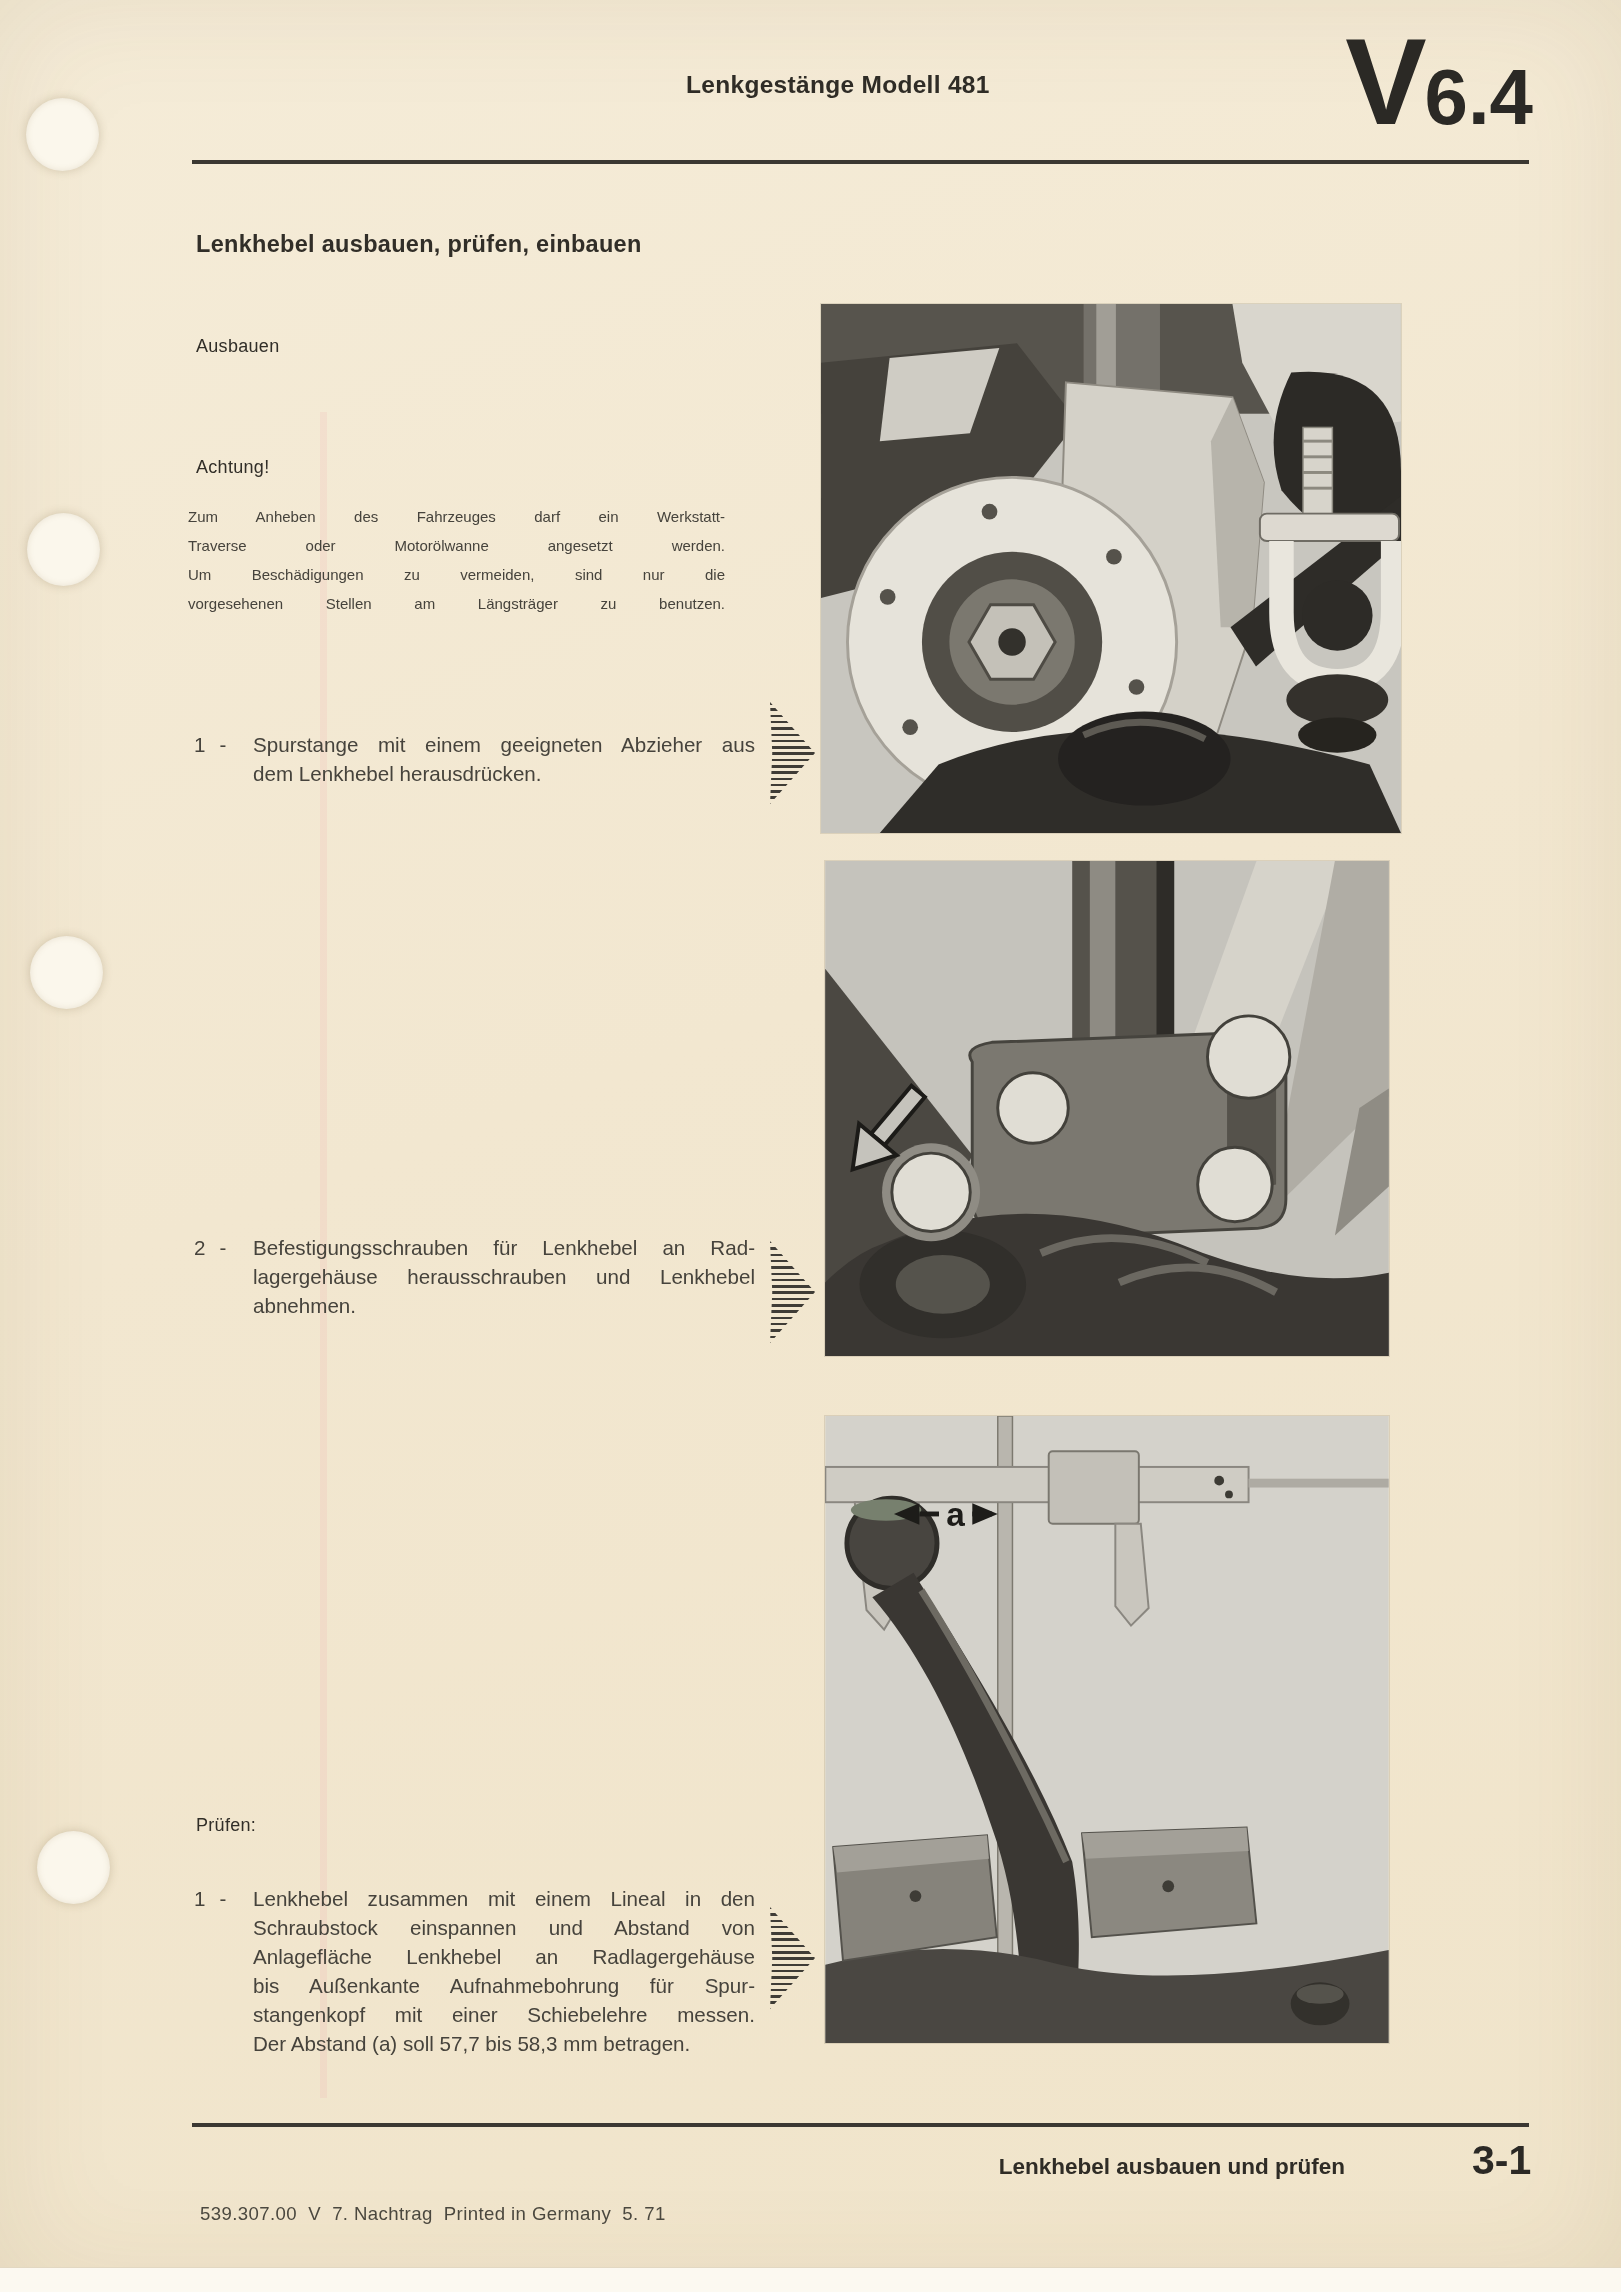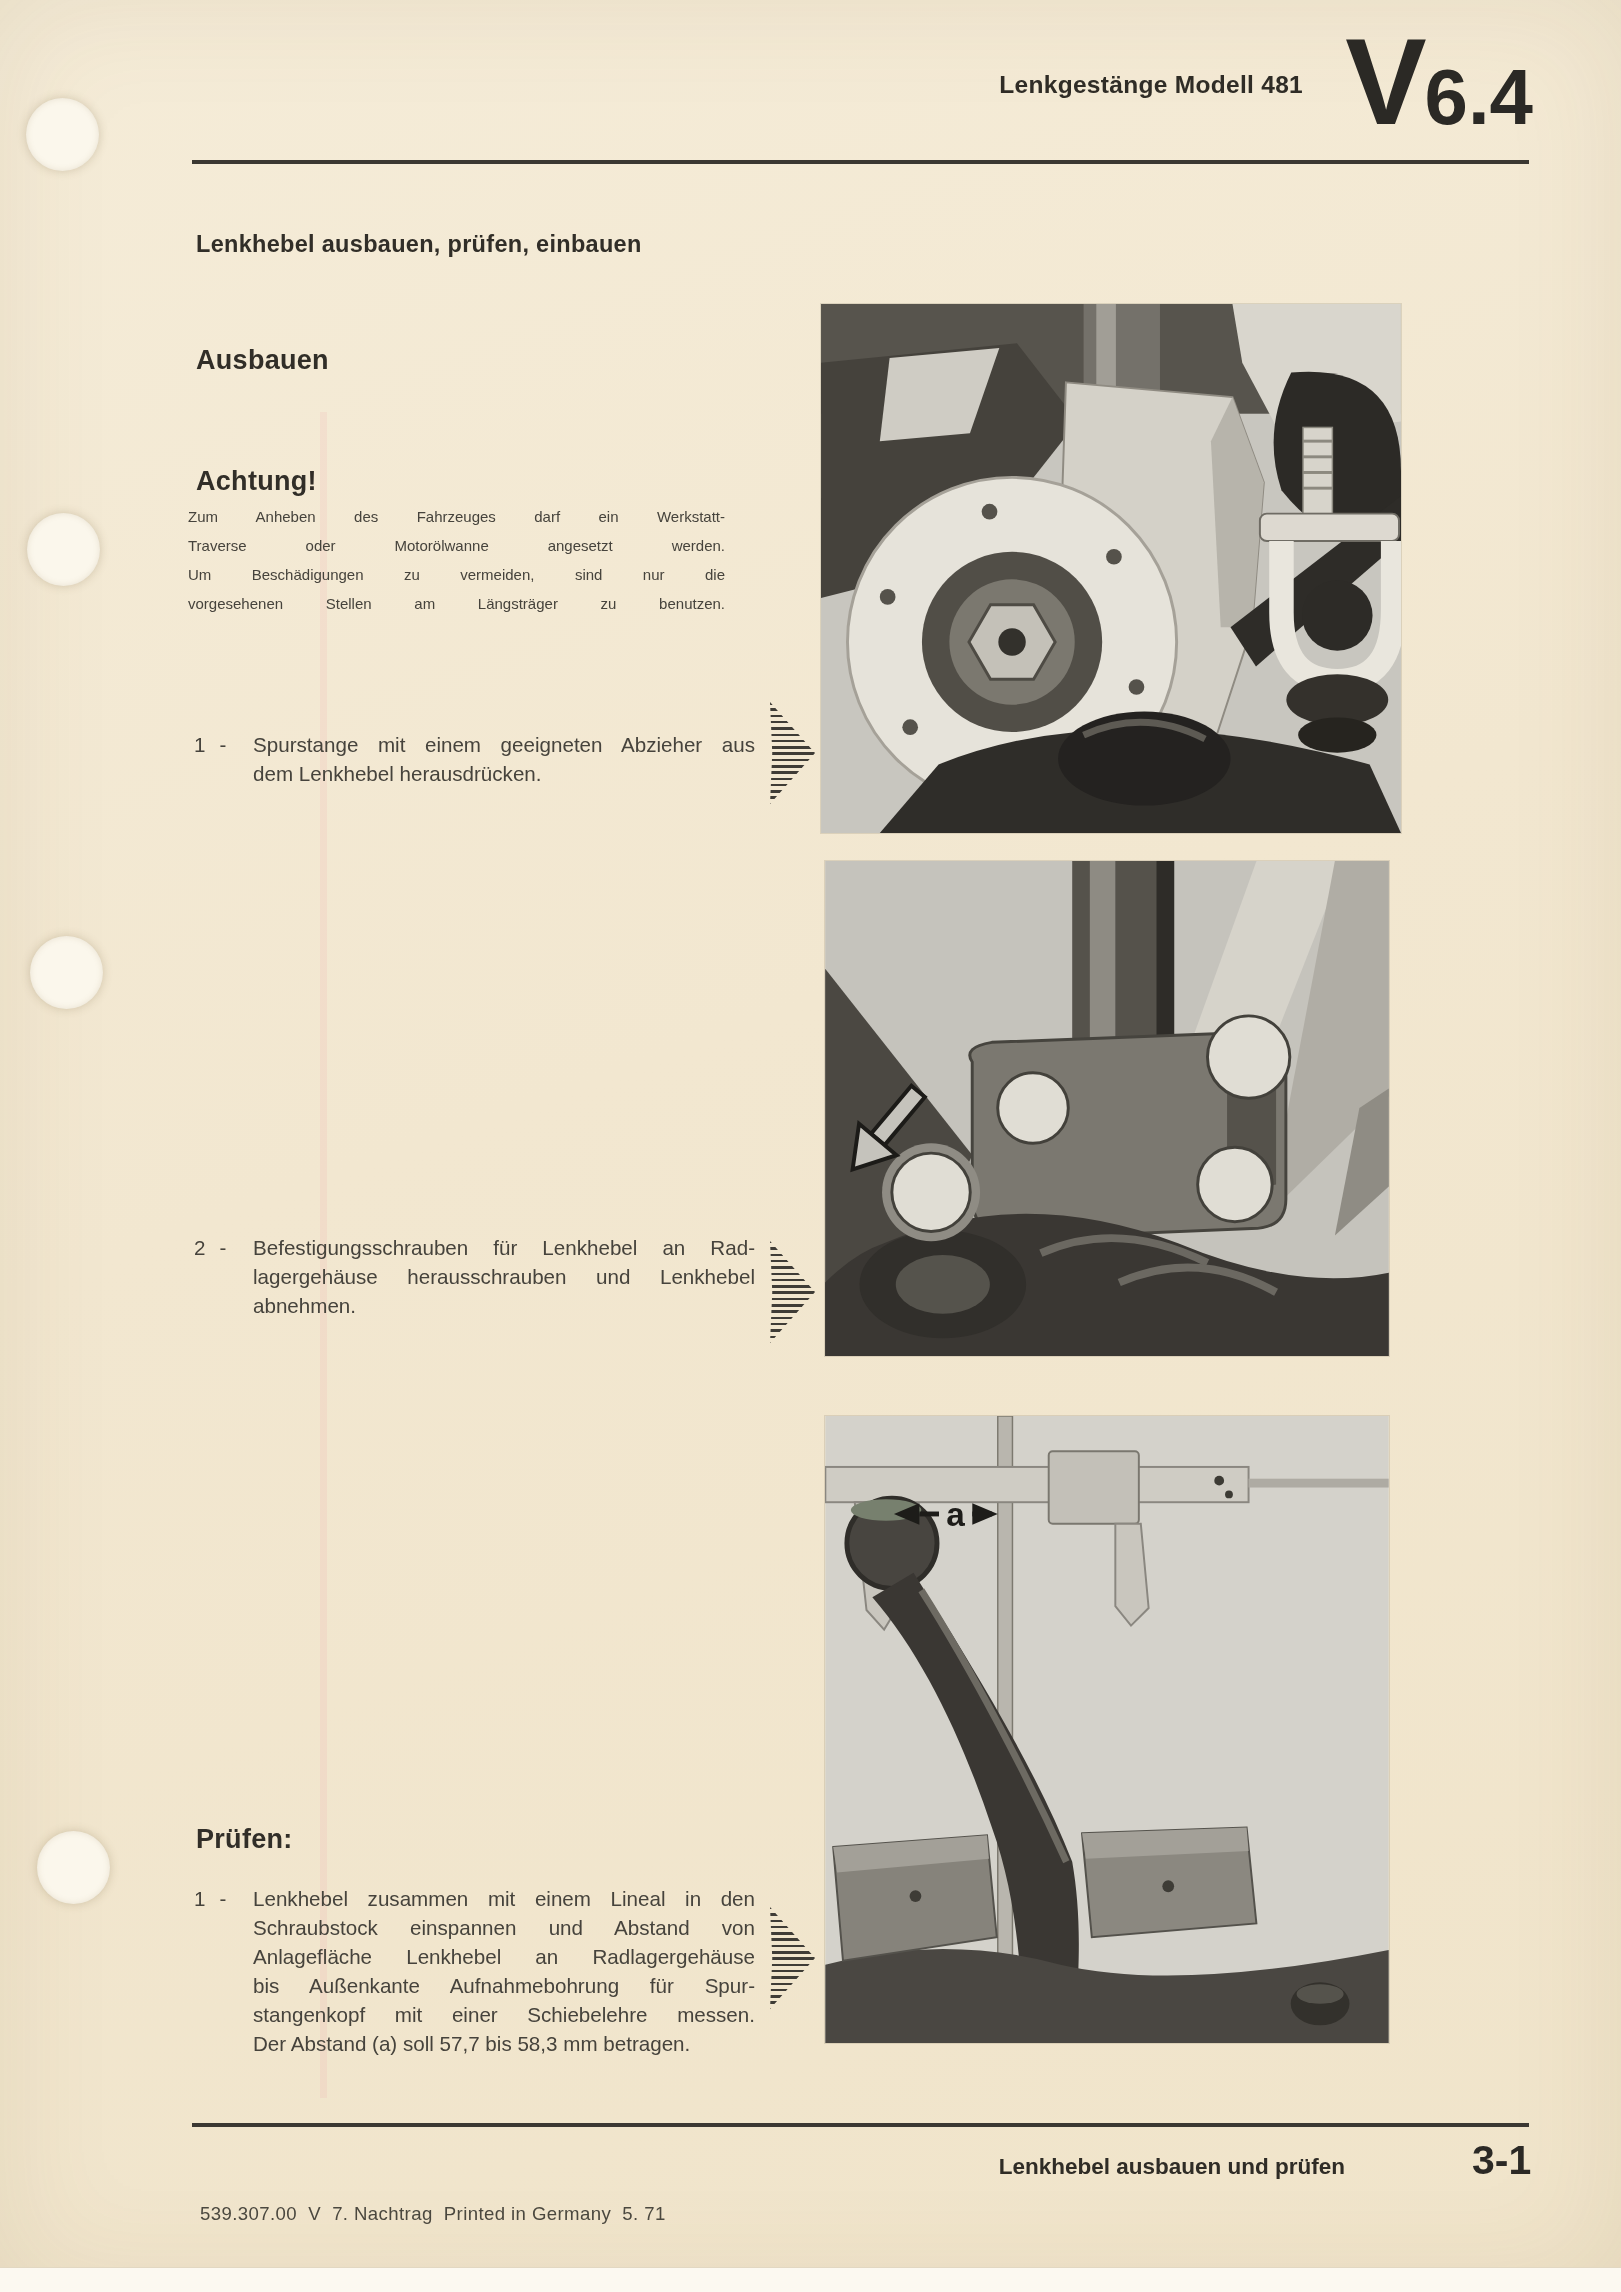--- a/index.html
+++ b/index.html
@@ -6,26 +6,26 @@
   .page{
     position:relative;width:1621px;height:2293px;overflow:hidden;
     background:linear-gradient(160deg,#f5ecd8 0%,#f2e7d0 45%,#f0e4ca 100%);
     font-family:"Liberation Sans", sans-serif;
     box-shadow:inset 0 0 118px rgba(120,90,40,0.10);
   }
   .scan-strip{position:absolute;left:0;bottom:0;width:100%;height:25.5px;background:#fcf9f1;border-top:1px solid #e2d8c2;}
   .pink-stripe{position:absolute;left:320px;top:412px;width:6.9px;height:1686px;background:rgba(240,130,150,0.10);}
   .hole{position:absolute;width:73px;height:73px;border-radius:50%;background:#fbf7ec;box-shadow:0 0 9.8px rgba(110,90,50,0.25), inset 0 0 5.9px rgba(150,130,90,0.18);}
   .rule{position:absolute;left:192px;width:1337px;height:3.9px;background:#3b3832;}
-  .chapter{position:absolute;left:686px;top:71px;width:617px;text-align:right;font-size:24.5px;font-weight:bold;color:#2f2c26;letter-spacing:0.3px;}
+  .chapter{position:absolute;left:686px;top:71px;width:617px;text-align:left;font-size:24.5px;font-weight:bold;color:#2f2c26;letter-spacing:0.3px;}
   .code{position:absolute;right:88px;top:25.5px;display:flex;align-items:baseline;color:#2b2925;}
   .code-letter{font-size:122px;font-weight:bold;line-height:.92;letter-spacing:-2px;}
   .code-number{font-size:78px;font-weight:bold;line-height:.92;}
   .doc-title{position:absolute;left:196px;top:231px;font-size:23.5px;font-weight:bold;color:#312e28;letter-spacing:0.3px;}
-  .sec-head{position:absolute;font-size:27px;font-weight:bold;color:#312e28;letter-spacing:0.3px;margin-top:9px;}
+  .sec-head{position:absolute;font-size:18px;font-weight:normal;color:#312e28;letter-spacing:0.3px;}
   .par{position:absolute;left:188px;top:502px;width:537px;font-size:15px;line-height:29px;color:#46433c;}
   .jl{text-align:justify;height:29px;overflow:hidden;}
   .jl::after{content:"";display:inline-block;width:100%;height:0;}
   .step{position:absolute;display:flex;font-size:20.6px;line-height:29px;color:#46433c;}
   .step-num{width:25.5px;flex:none;}
   .step-dash{width:25.5px;flex:none;}
   .step-text{width:502px;flex:none;margin-left:8px;}
   .stripe-arrow{
     position:absolute;width:45px;height:102px;
     background:repeating-linear-gradient(to bottom,#3f3c36 0 2.5px,rgba(0,0,0,0) 2.5px 6.3px);

